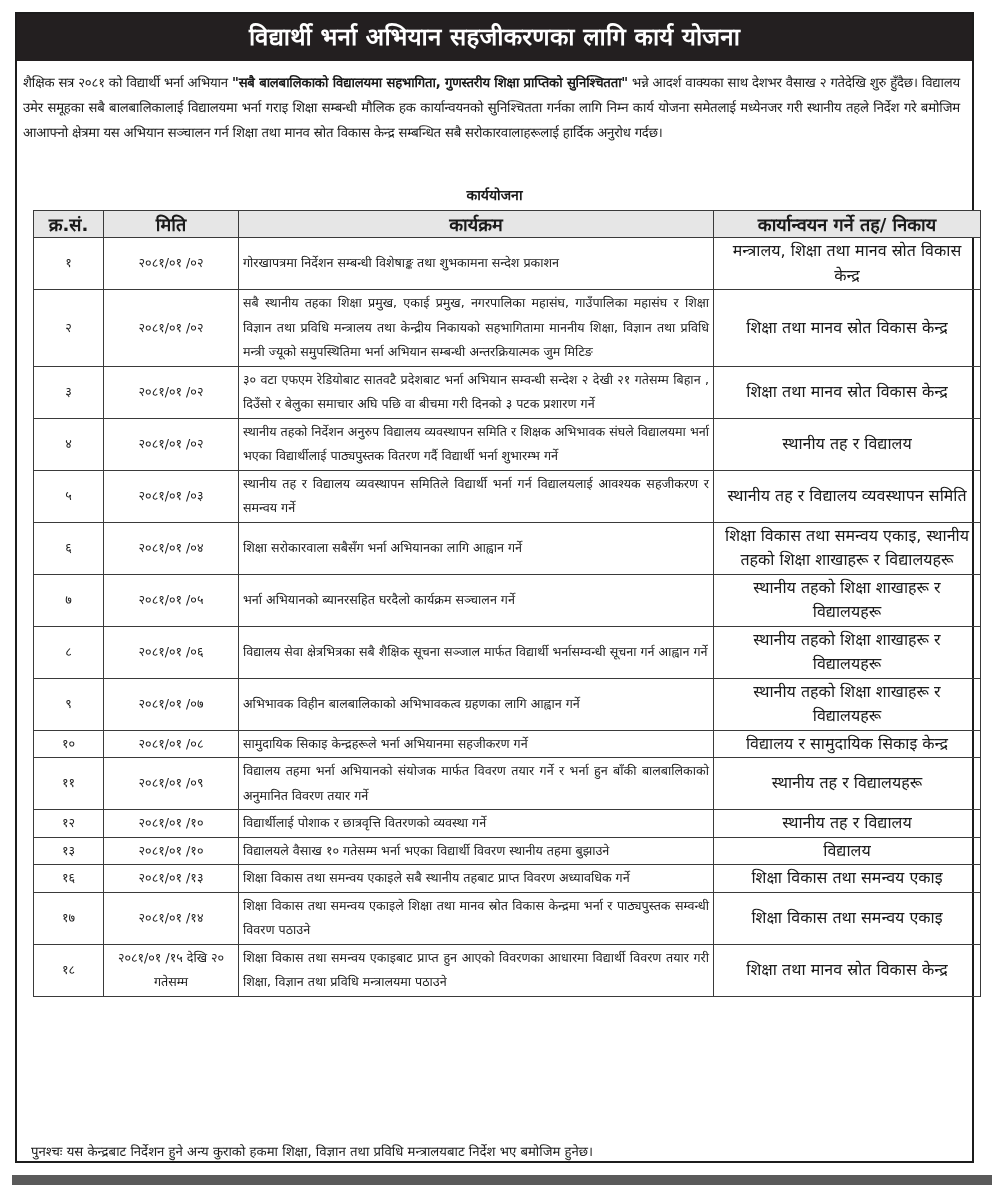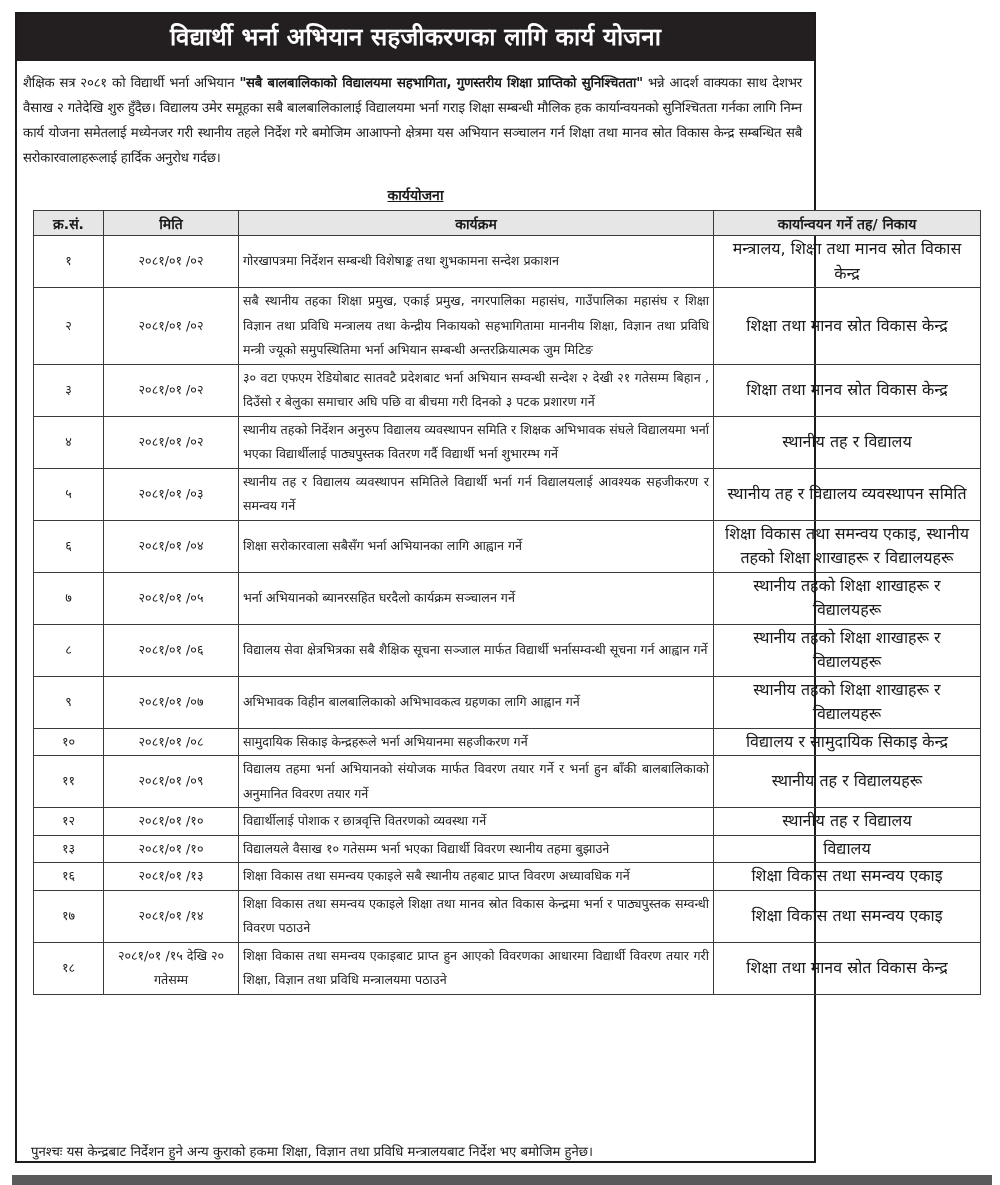--- a/index.html
+++ b/index.html
@@ -1,31 +1,31 @@
 <!DOCTYPE html>
 <html><head>
 <meta charset="utf-8">
 <style>
   html, body { margin:0; padding:0; background:#ffffff; }
   body { width:1000px; height:1185px; position:relative; overflow:hidden;
          font-family:"DejaVu Sans", "Liberation Sans", sans-serif; color:#1a1a1a; }
-  .frame { position:absolute; left:15px; top:12px; width:801px; height:1151px;
+  .frame { position:absolute; left:15px; top:12px; width:959px; height:1151px;
            border:2px solid #1c1c1c; box-sizing:border-box; background:#fff; }
   .title-band { position:absolute; left:0; top:0; right:0; height:47px; background:#231f20;
                 color:#fff; text-align:center; font-size:24px; font-weight:bold; line-height:46px;
                 letter-spacing:0.2px; }
   .intro { position:absolute; left:6px; right:12px; top:56px; font-size:13.2px; line-height:25px;
            text-align:justify; letter-spacing:-0.2px; }
   .intro b { font-weight:bold; }
   .plan-heading { position:absolute; left:0; right:0; top:171px; text-align:center;
-                  font-size:14px; font-weight:bold;text-decoration:underline; }
+                  font-size:14px; font-weight:bold; }
   table.plan { position:absolute; left:16px; top:196px; width:947px; border-collapse:collapse;
                table-layout:fixed; font-size:12.6px; }
   table.plan th, table.plan td { border:1.5px solid #3a3a3a; padding:1px 4px; vertical-align:middle; }
-  table.plan th { background:#e6e6e6; font-weight:bold; font-size:14px; height:22px; }
+  table.plan th { background:#e6e6e6; font-weight:bold; font-size:18px; height:22px; }
   table.plan td { line-height:24.5px; }
   td.c-num, td.c-date, td.c-agency { text-align:center; }
   td.c-prog { text-align:justify; }
   td.c-agency { font-size:16px;margin-left:28px; }
   .footnote { position:absolute; left:14px; top:1127px; font-size:13.2px; line-height:22px; }
   .footnote b { font-weight:normal; }
   .bottom-bar { position:absolute; left:12px; top:1175px; width:980px; height:10px; background:#5a5a5a; }
 </style>
 </head>
 <body>

